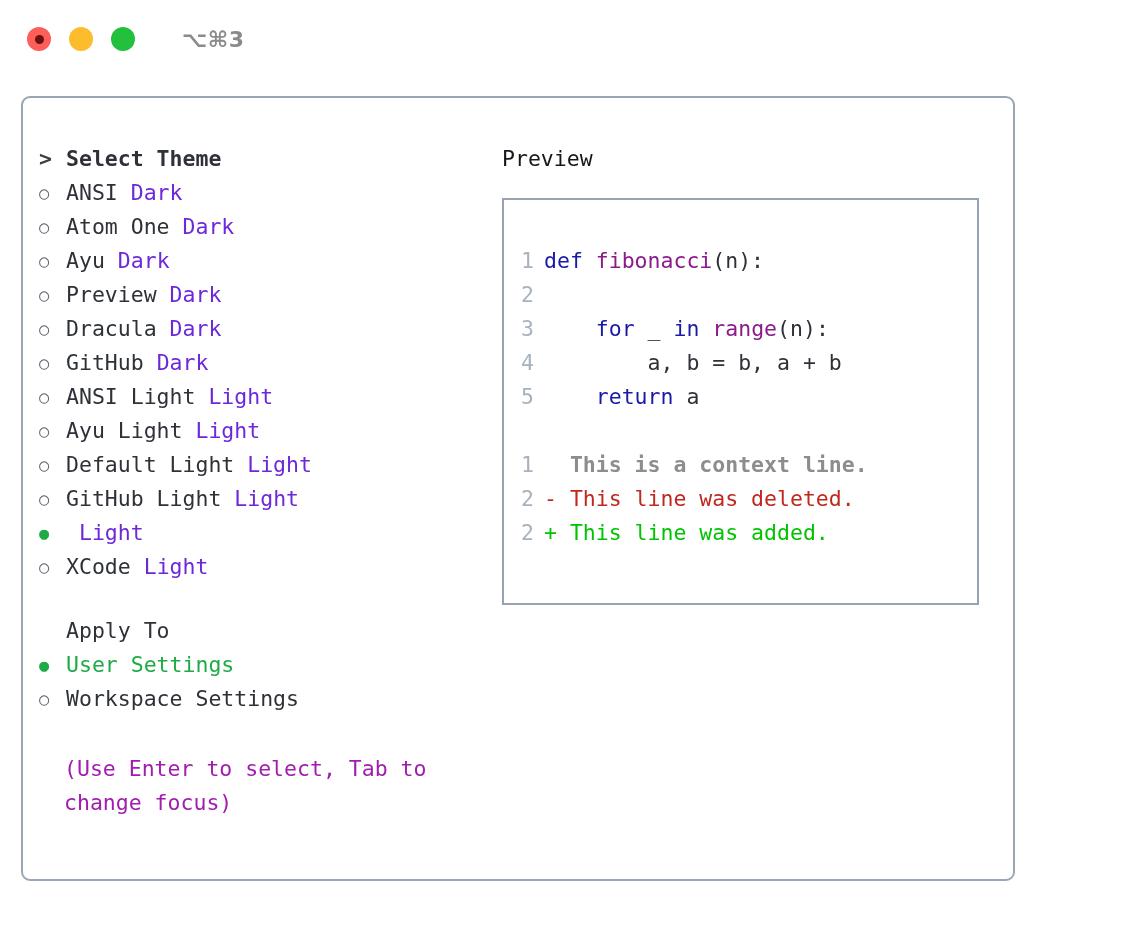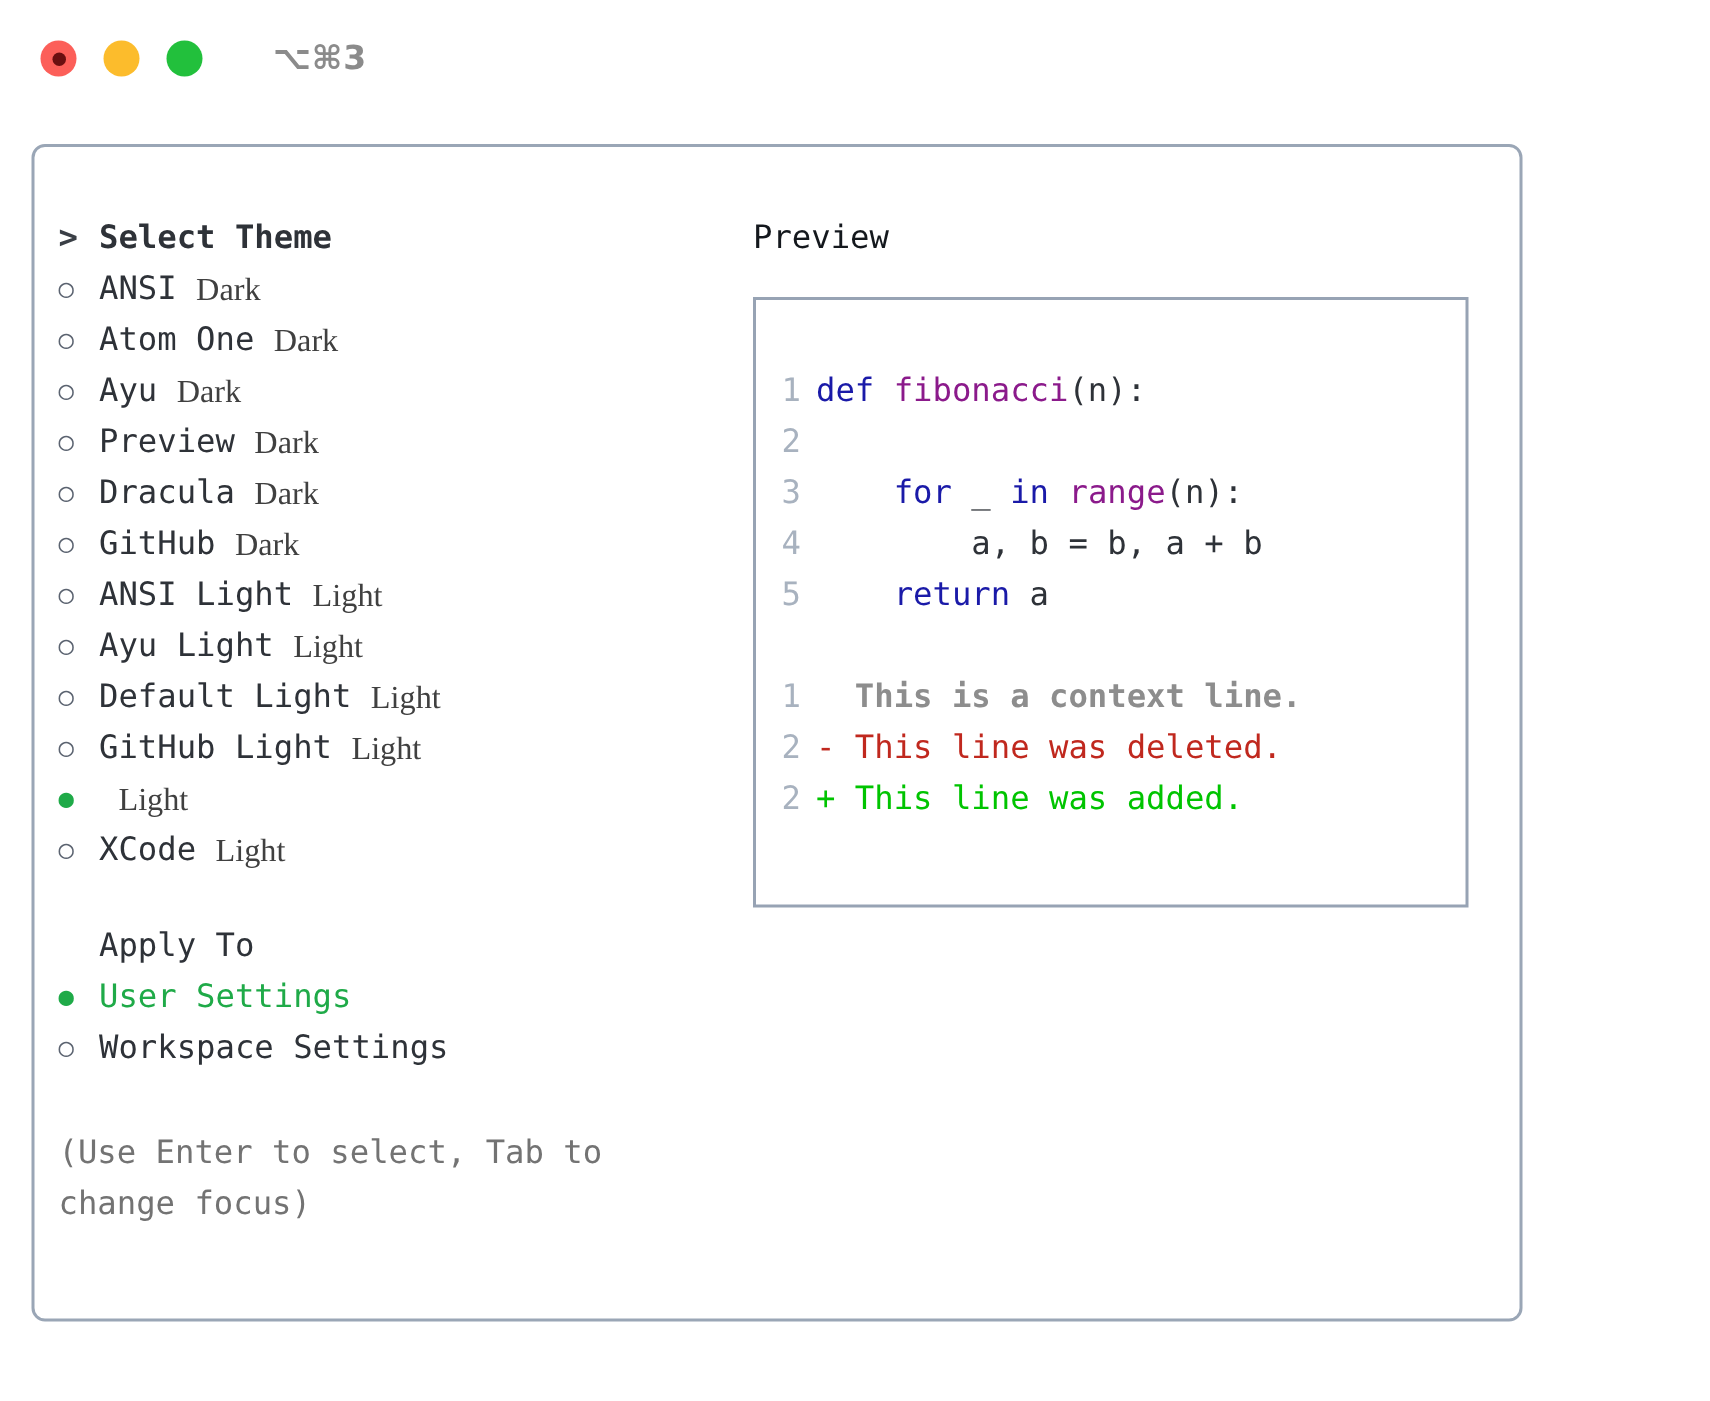--- a/index.html
+++ b/index.html
@@ -95,35 +95,36 @@
   }
   .marker.bullet-on  { color: #1faa48; font-size: 17px; }
   .marker.bullet-off { color: #5b6370; font-size: 17px; }
 
   .row.header {
     font-weight: bold;
     color: #14181d;
   }
   .row .label { color: #2e3238; }
   .row.selected .label { color: #1faa48; }
-  .row .tag { color: #404040; font-family: Liberation Serif, serif; }
+  .row .tag { color: #6d28d9; }
 
   .apply-heading {
     color: #2e3238;
   }
 
   #spacer-1 { height: 30px; }
   #spacer-2 { height: 30px; }
 
   #hint {
     margin-top: 6px;
     width: 420px;
     font-size: 21.5px;
     line-height: 34px;
-    color: #737373;
+    color: #a21caf;
+    margin-left: 25px;
   }
 
   
   #right-pane {
     position: absolute;
     left: 479px; top: 44px;
     width: 490px;
   }
 
   #preview-title {

